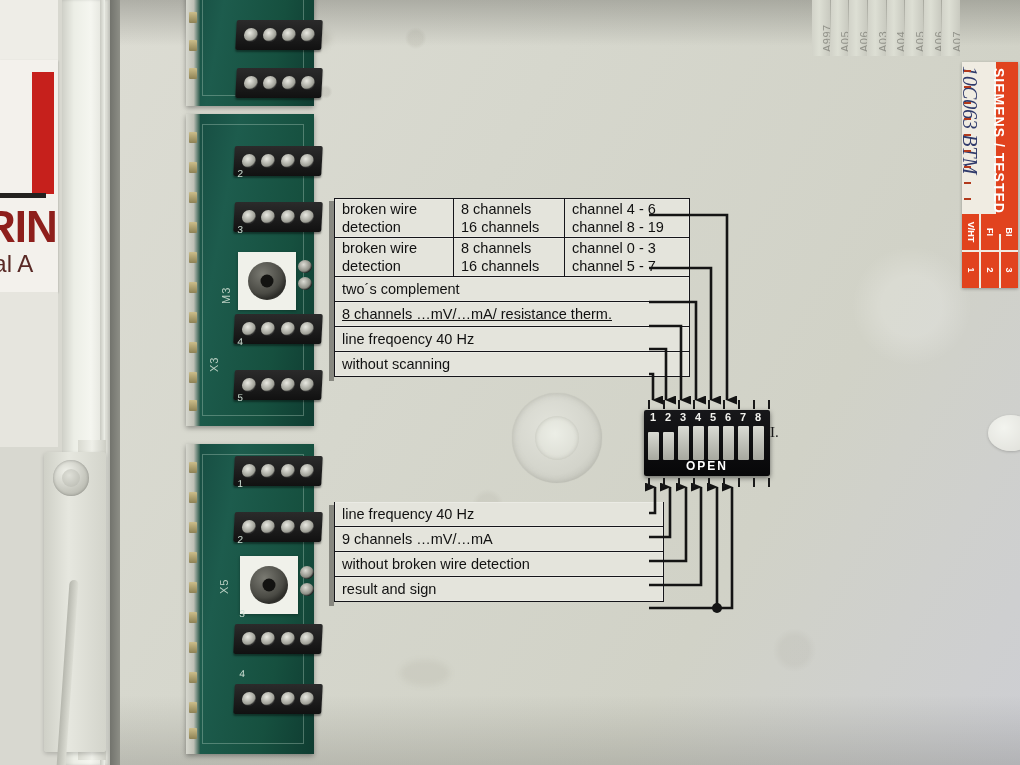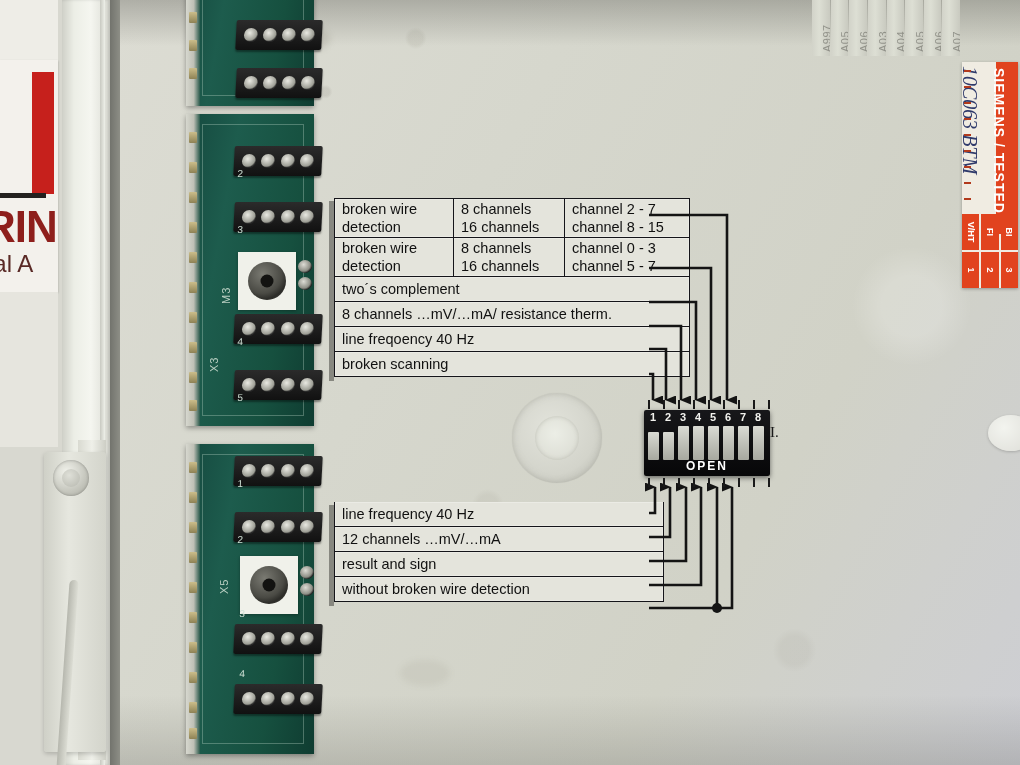--- a/index.html
+++ b/index.html
@@ -411,22 +411,22 @@
     <div class="lrow first">
       <div class="lcell two" style="width:104px;">
         <div>broken wire</div>
         <div>detection</div>
       </div>
       <div class="lcell two b" style="width:96px;">
         <div>8 channels</div>
         <div>16 channels</div>
       </div>
       <div class="lcell two b" style="width:110px;">
-        <div>channel  2 - 7</div>
-        <div>channel 8 - 15</div>
+        <div>channel  4 - 6</div>
+        <div>channel 8 - 19</div>
       </div>
     </div>
 
     <div class="lrow">
       <div class="lcell two" style="width:104px;">
         <div>broken wire</div>
         <div>detection</div>
       </div>
       <div class="lcell two b" style="width:96px;">
         <div>8 channels</div>
@@ -435,43 +435,43 @@
       <div class="lcell two b" style="width:110px;">
         <div>channel  0 - 3</div>
         <div>channel  5 - 7</div>
       </div>
     </div>
 
     <div class="lrow">
       <div class="lcell" style="width:314px;height:22px;text-align:right;">two´s complement</div>
     </div>
     <div class="lrow">
-      <div class="lcell" style="width:314px;height:22px;">8 channels …mV/…mA/ resistance therm.</div>
+      <div class="lcell" style="width:314px;height:22px;text-decoration:underline;">8 channels …mV/…mA/ resistance therm.</div>
     </div>
     <div class="lrow">
       <div class="lcell" style="width:314px;height:22px;">line freqoency    40 Hz</div>
     </div>
     <div class="lrow">
-      <div class="lcell" style="width:314px;height:22px;">broken scanning</div>
+      <div class="lcell" style="width:314px;height:22px;">without scanning</div>
     </div>
   </div>
 
   <div class="legend" style="left:334px;top:502px;">
     <div class="shadowedge"></div>
     <div class="lrow">
       <div class="lcell" style="width:314px;height:22px;">line frequency  40 Hz</div>
     </div>
     <div class="lrow">
-      <div class="lcell" style="width:314px;height:22px;">12 channels …mV/…mA</div>
+      <div class="lcell" style="width:314px;height:22px;">9 channels …mV/…mA</div>
+    </div>
+    <div class="lrow">
+      <div class="lcell" style="width:314px;height:22px;">without broken wire detection</div>
     </div>
     <div class="lrow">
       <div class="lcell" style="width:314px;height:22px;">result and sign</div>
-    </div>
-    <div class="lrow">
-      <div class="lcell" style="width:314px;height:22px;">without broken wire detection</div>
     </div>
   </div>
 
   <svg class="wires">
     <defs>
       <marker id="arrDown" markerWidth="9" markerHeight="11" refX="4.5" refY="10" orient="auto" markerUnits="userSpaceOnUse">
         <polygon points="0,0 9,0 4.5,11" fill="#141414"></polygon>
       </marker>
       <marker id="arrUp" markerWidth="9" markerHeight="11" refX="4.5" refY="10" orient="auto" markerUnits="userSpaceOnUse">
         <polygon points="0,0 9,0 4.5,11" fill="#141414"></polygon>

